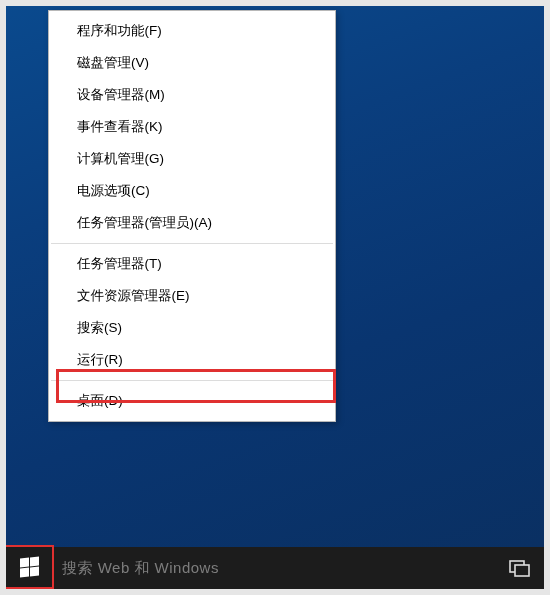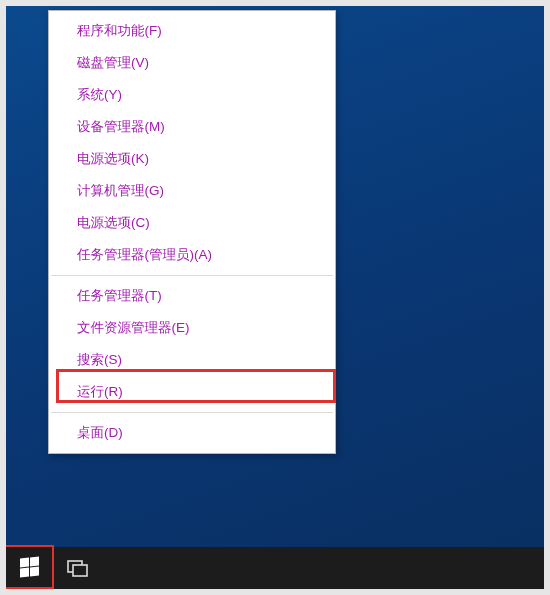--- a/index.html
+++ b/index.html
@@ -97,21 +97,21 @@
     width: 286px;
     background: #ffffff;
     border: 1px solid #b8b8b8;
     box-shadow: 2px 2px 6px rgba(0,0,0,0.25);
     padding: 4px 0;
   }
   .menu-item {
     position: relative;
     padding: 6px 28px 6px 28px;
     font-size: 13.5px;
-    color: #a21caf;
+    color: #000000;
     line-height: 20px;
     white-space: nowrap;
   }
   .menu-item.has-sub::after {
     content: "";
     position: absolute;
     right: 14px;
     top: 50%;
     transform: translateY(-50%);
     border-left: 5px solid #555;
@@ -135,23 +135,22 @@
   }
 </style>
 </head>
 <body>
 
 <div class="desktop">
 
   <div class="context-menu">
     <div class="menu-item">程序和功能(F)</div>
     <div class="menu-item">磁盘管理(V)</div>
-    <div class="menu-item">系统(Y)</div>
     <div class="menu-item">设备管理器(M)</div>
-    <div class="menu-item">电源选项(K)</div>
+    <div class="menu-item">事件查看器(K)</div>
     <div class="menu-item">计算机管理(G)</div>
     <div class="menu-item">电源选项(C)</div>
     <div class="menu-item">任务管理器(管理员)(A)</div>
 
     <div class="menu-sep"></div>
 
     <div class="menu-item">任务管理器(T)</div>
     <div class="menu-item">文件资源管理器(E)</div>
     <div class="menu-item">搜索(S)</div>
     <div class="menu-item">运行(R)</div>
@@ -166,20 +165,21 @@
   <div class="taskbar">
     <div class="start-button">
       <div class="start-highlight"></div>
       <div class="win-logo">
         <span class="q1"></span>
           <span class="q2"></span>
           <span class="q3"></span>
           <span class="q4"></span>
       </div>
     </div>
+    <div class="search-box">搜索 Web 和 Windows</div>
     <div class="taskview">
       <svg width="22" height="18" viewBox="0 0 22 18">
         <rect x="1" y="2" width="14" height="11" fill="none" stroke="#dcdcdc" stroke-width="1.6"></rect>
         <rect x="6" y="6" width="14" height="11" fill="#1c1c1c" stroke="#dcdcdc" stroke-width="1.6"></rect>
       </svg>
     </div>
   </div>
 
   <div class="outer-frame"></div>
 </div>

